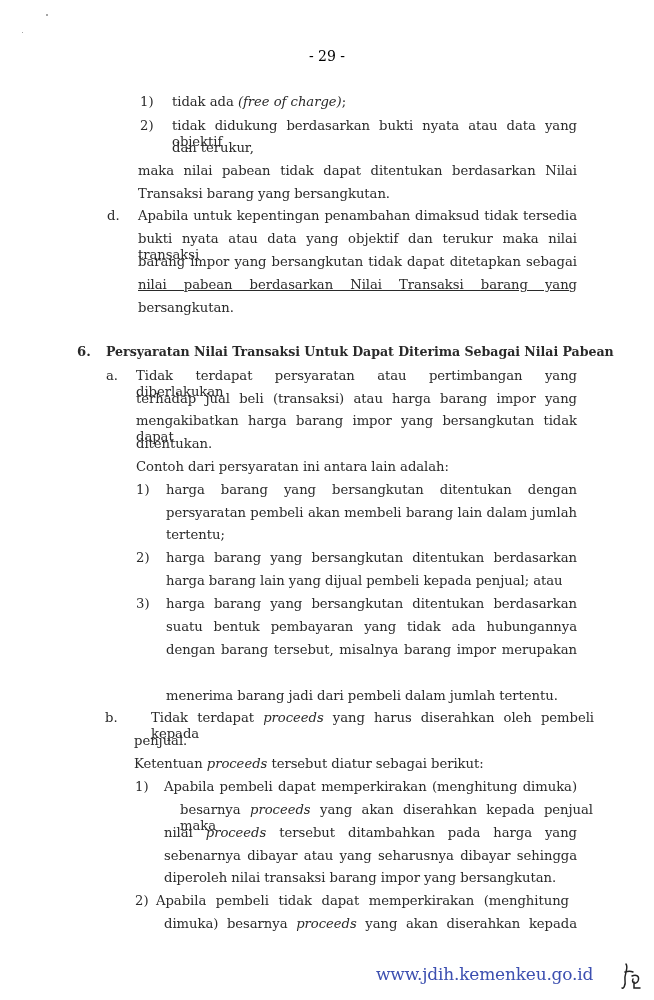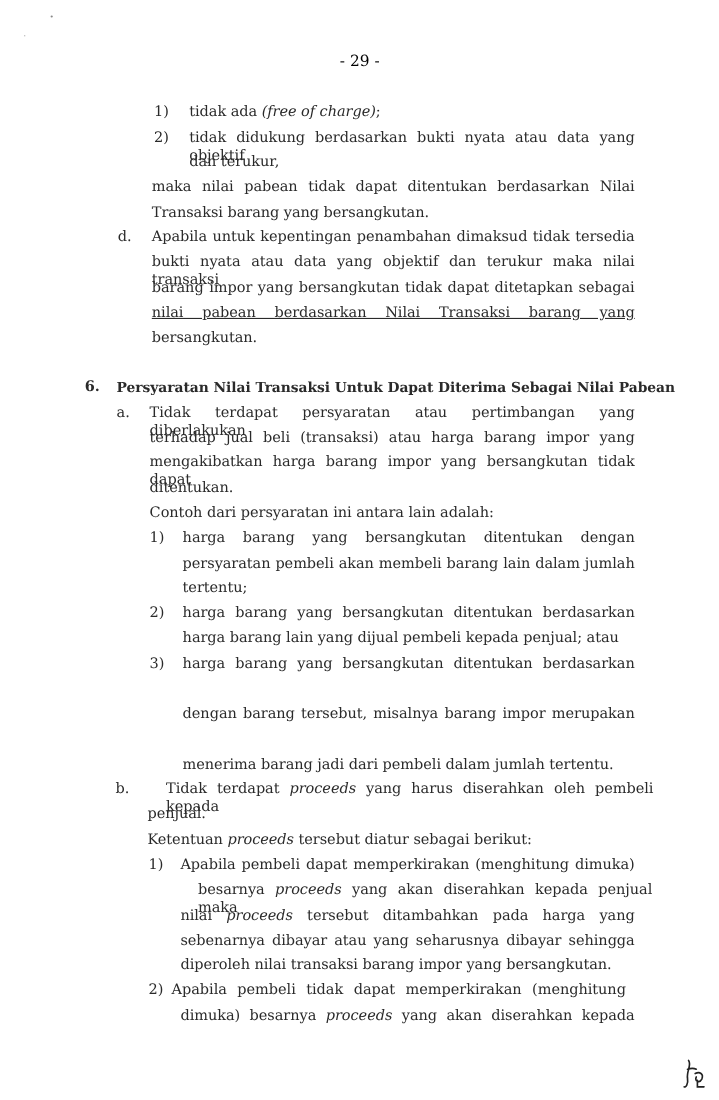--- a/index.html
+++ b/index.html
@@ -72,20 +72,21 @@
   <div class="line just" style="left:166px;top:482px;width:411px;">harga barang yang bersangkutan ditentukan dengan</div>
   <div class="line just" style="left:166px;top:505px;width:411px;">persyaratan pembeli akan membeli barang lain dalam jumlah</div>
   <div class="line" style="left:166px;top:527px;">tertentu;</div>
 
   <span class="mark" style="left:136px;top:550px;">2)</span>
   <div class="line just" style="left:166px;top:550px;width:411px;">harga barang yang bersangkutan ditentukan berdasarkan</div>
   <div class="line" style="left:166px;top:573px;">harga barang lain yang dijual pembeli kepada penjual; atau</div>
 
   <span class="mark" style="left:136px;top:596px;">3)</span>
   <div class="line just" style="left:166px;top:596px;width:411px;">harga barang yang bersangkutan ditentukan berdasarkan</div>
+  <div class="line just" style="left:166px;top:619px;width:411px;">suatu bentuk pembayaran yang tidak ada hubungannya</div>
   <div class="line just" style="left:166px;top:642px;width:411px;">dengan barang tersebut, misalnya barang impor merupakan</div>
   <div class="line" style="left:166px;top:688px;">menerima barang jadi dari pembeli dalam jumlah tertentu.</div>
 
   <span class="mark" style="left:105px;top:710px;">b.</span>
   <div class="line just" style="left:134px;top:710px;width:443px;margin-left:17px;">
     <span>Tidak terdapat </span><em>proceeds</em><span> yang harus diserahkan oleh pembeli kepada</span>
   </div>
   <div class="line" style="left:134px;top:733px;">penjual.</div>
   <div class="line" style="left:134px;top:756px;">
     <span>Ketentuan </span><em>proceeds</em><span> tersebut diatur sebagai berikut:</span>
@@ -101,16 +102,17 @@
   </div>
   <div class="line just" style="left:164px;top:848px;width:413px;">sebenarnya dibayar atau yang seharusnya dibayar sehingga</div>
   <div class="line" style="left:164px;top:870px;">diperoleh nilai transaksi barang impor yang bersangkutan.</div>
 
   <span class="mark" style="left:135px;top:893px;">2)</span>
   <div class="line just" style="left:156px;top:893px;width:413px;">Apabila pembeli tidak dapat memperkirakan (menghitung</div>
   <div class="line just" style="left:164px;top:916px;width:413px;">
     <span>dimuka) besarnya </span> <em>proceeds</em> <span> yang akan diserahkan kepada</span>
   </div>
 
+  <a class="footer-link">www.jdih.kemenkeu.go.id</a>
   <svg class="sig" viewBox="0 0 22 28">
     <path d="M6 2 C 9 6, 4 12, 5 18 C 6 24, 3 27, 2 26 M5 10 C 8 9, 11 9, 13 10 M12 14 C 16 12, 20 14, 18 19 C 16 23, 11 21, 13 17 M14 20 L 14 26 L 20 26" fill="none" stroke="#222" stroke-width="1.5" stroke-linecap="round"></path>
   </svg>
 </div>
 
 </body></html>

